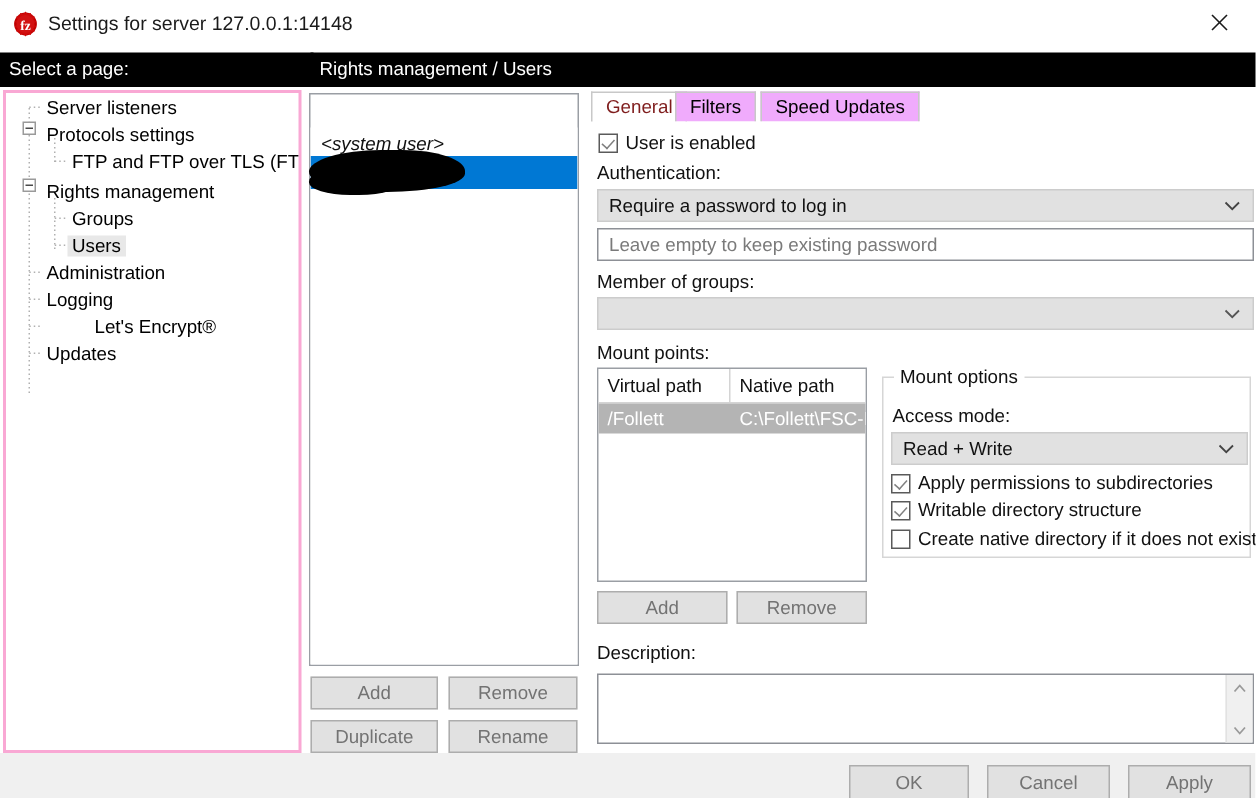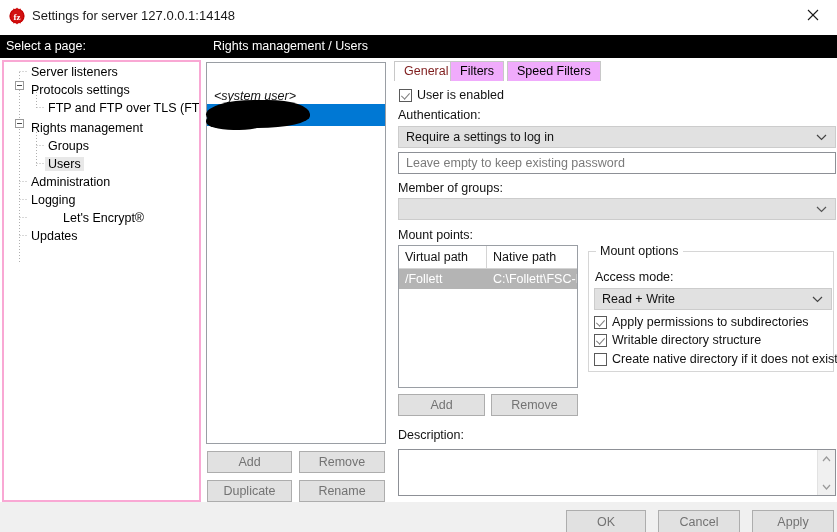--- a/index.html
+++ b/index.html
@@ -314,32 +314,32 @@
   <div id="redaction2"></div>
 
   <div class="btn" style="left:207px;top:451px;width:85px;height:22px;line-height:20px;">Add</div>
   <div class="btn" style="left:299px;top:451px;width:86px;height:22px;line-height:20px;">Remove</div>
   <div class="btn" style="left:207px;top:480px;width:85px;height:22px;line-height:20px;">Duplicate</div>
   <div class="btn" style="left:299px;top:480px;width:86px;height:22px;line-height:20px;">Rename</div>
 
   <div id="tabstrip">
     <div class="tab active" style="left:0px;">General</div>
     <div class="tab" style="left:56px;">Filters</div>
-    <div class="tab" style="left:113px;">Speed Filters</div>
+    <div class="tab" style="left:113px;">Speed Updates</div>
   </div>
   <div id="tab-underline"></div>
 
   <div class="cbrow" style="left:399px;top:88px;">
     <span class="cbox checked"></span>
     <span class="cl">User is enabled</span>
   </div>
 
   <div class="lbl" style="left:398px;top:108px;text-align:center;">Authentication:</div>
   <div class="combo" style="left:398px;top:126px;width:438px;height:22px;line-height:20px;">
-    <span>Require a settings to log in</span>
+    <span>Require a password to log in</span>
     <span class="chev">
       <svg width="11" height="7" viewBox="0 0 11 7">
           <polyline points="1,1 5.5,5.5 10,1" fill="none" stroke="#444" stroke-width="1.2"></polyline>
         </svg>
     </span>
   </div>
 
   <div class="tinput" style="left:398px;top:152px;width:438px;height:22px;">Leave empty to keep existing password</div>
 
   <div class="lbl" style="left:398px;top:181px;">Member of groups:</div>

